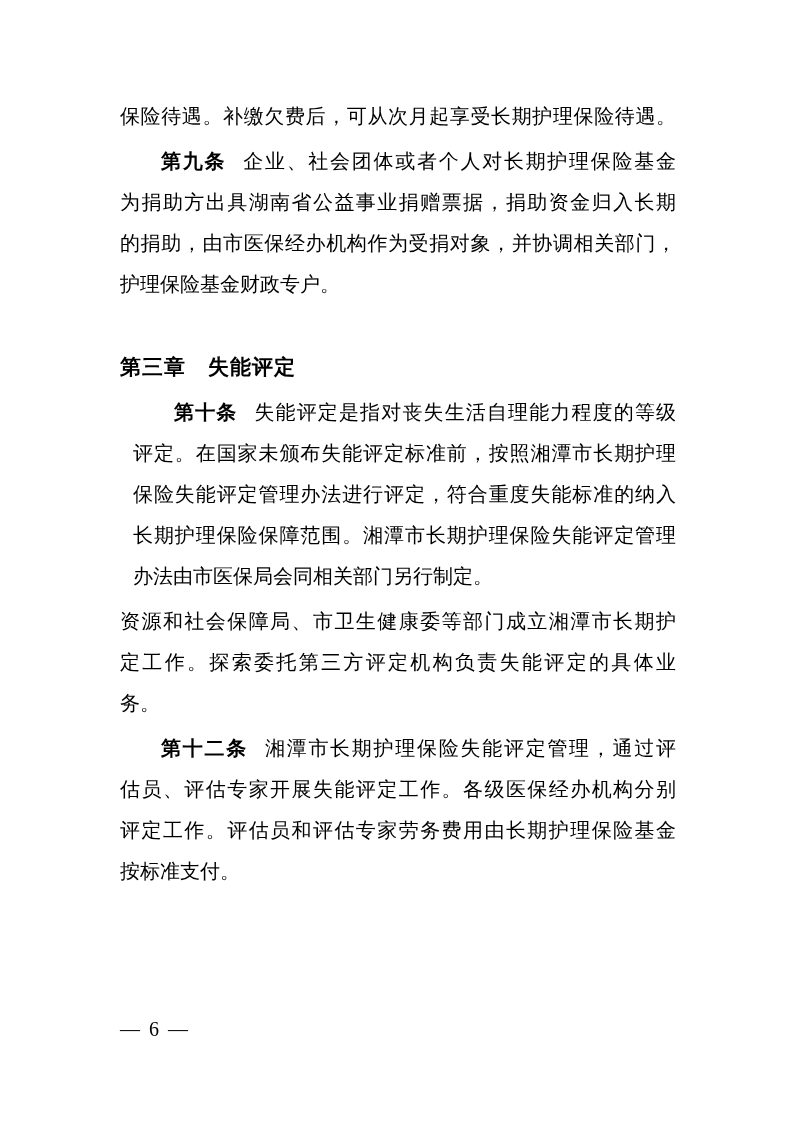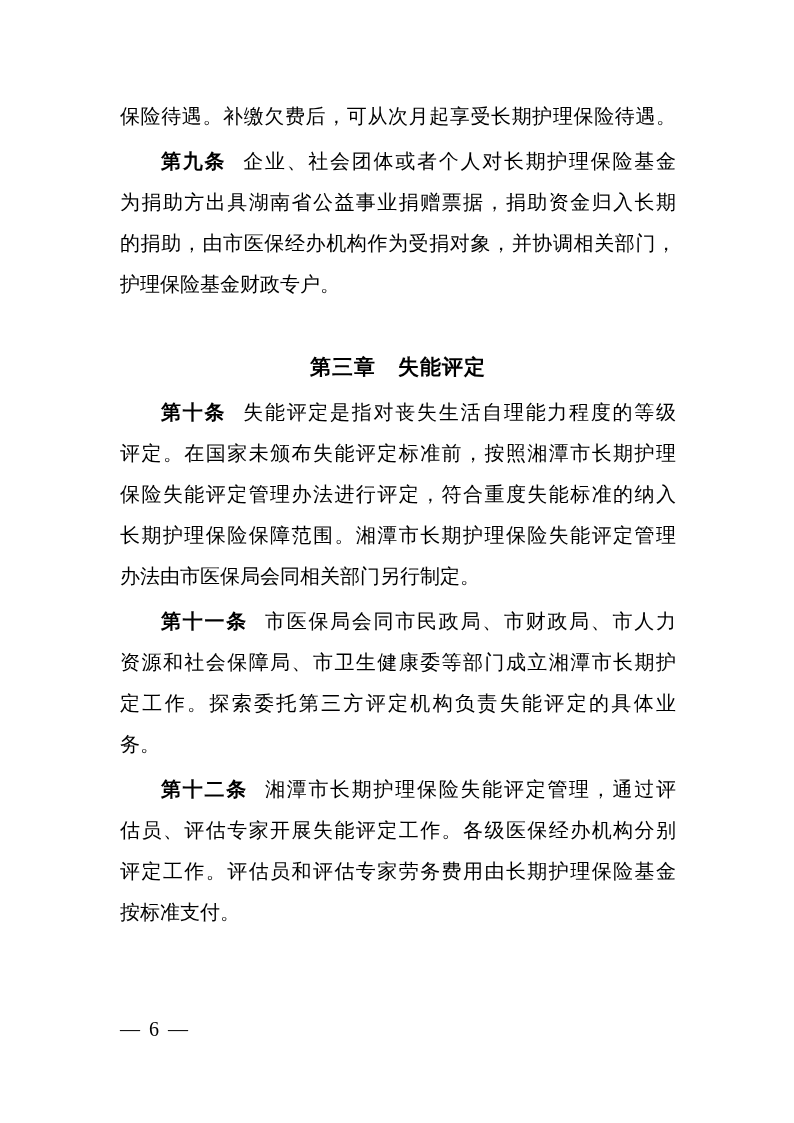--- a/index.html
+++ b/index.html
@@ -38,31 +38,31 @@
     padding-left: 41px;
   }
   .article-label {
     font-weight: bold;
     margin-right: 0.85em;
   }
   .paragraph + .paragraph {
     margin-top: 4px;
   }
   .chapter-heading {
-    text-align: center;
     font-weight: bold;
     font-size: 21px;
     line-height: 41px;
     height: 41px;
     margin-top: 42px;
     margin-bottom: 2px;
     letter-spacing: 1px;
   }
   .chapter-heading + .paragraph {
     margin-top: 4px;
+    margin-left: 13px;
   }
   .footer {
     position: absolute;
     left: 120px;
     top: 1018px;
     font-size: 20px;
     letter-spacing: 2px;
   }
 </style>
 </head>
@@ -81,21 +81,20 @@
       </div>
       <div class="chapter-heading">第三章　失能评定</div>
       <div class="paragraph">
         <div class="line fill indent"><span class="article-label">第十条</span><span>失能评定是指对丧失生活自理能力程度的等级</span></div>
         <div class="line fill"><span>评定。在国家未颁布失能评定标准前，按照湘潭市长期护理</span></div>
         <div class="line fill"><span>保险失能评定管理办法进行评定，符合重度失能标准的纳入</span></div>
         <div class="line fill"><span>长期护理保险保障范围。湘潭市长期护理保险失能评定管理</span></div>
         <div class="line"><span>办法由市医保局会同相关部门另行制定。</span></div>
       </div>
       <div class="paragraph">
-        <div class="line fill indent"><span class="article-label">第十一条</span><span>市医保局会同市民政局、市财政局、市人力</span></div>
         <div class="line fill"><span>资源和社会保障局、市卫生健康委等部门成立湘潭市长期护</span></div>
         <div class="line fill"><span>定工作。探索委托第三方评定机构负责失能评定的具体业</span></div>
         <div class="line"><span>务。</span></div>
       </div>
       <div class="paragraph">
         <div class="line fill indent"><span class="article-label">第十二条</span><span>湘潭市长期护理保险失能评定管理，通过评</span></div>
         <div class="line fill"><span>估员、评估专家开展失能评定工作。各级医保经办机构分别</span></div>
         <div class="line fill"><span>评定工作。评估员和评估专家劳务费用由长期护理保险基金</span></div>
         <div class="line"><span>按标准支付。</span></div>
       </div>

